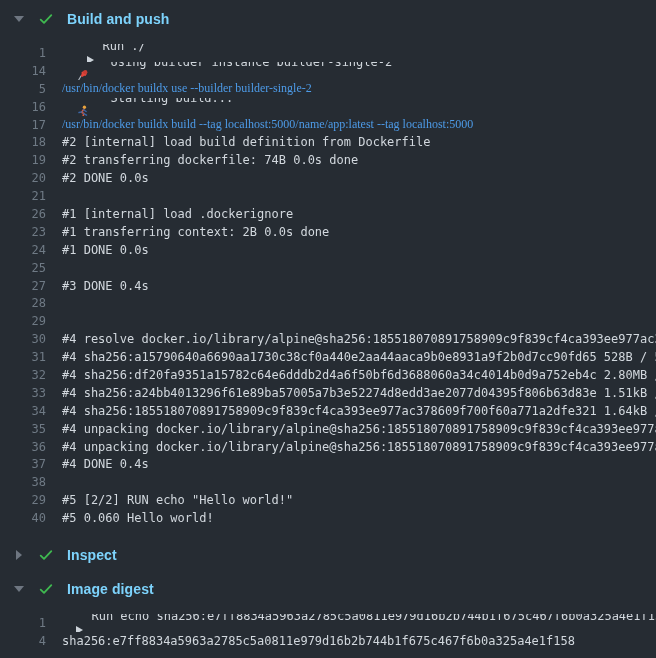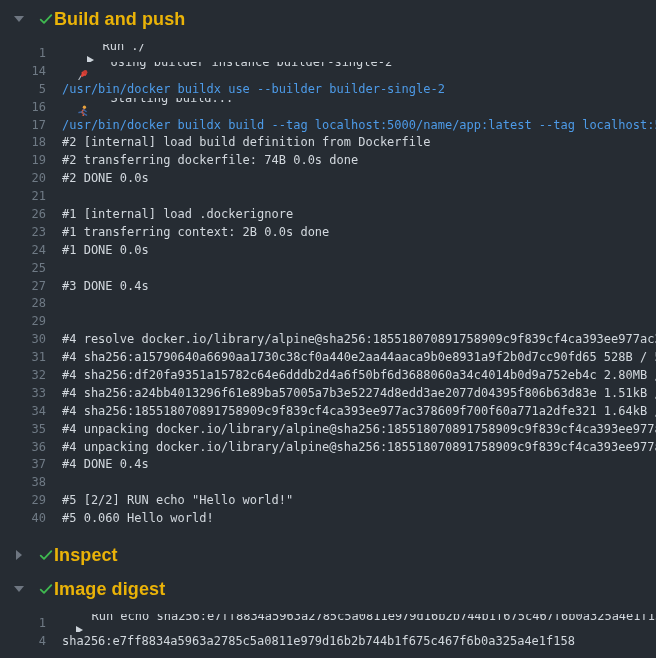--- a/index.html
+++ b/index.html
@@ -13,30 +13,30 @@
   .section{margin:0;}
   .sec-header{
     display:flex;align-items:center;
     padding:8px 0 4px 12px;height:22px;
     cursor:pointer;user-select:none;
   }
   .chev{width:14px;display:flex;justify-content:center;align-items:center;flex:0 0 14px;}
   .tri-down{width:0;height:0;border-left:5px solid transparent;border-right:5px solid transparent;border-top:6px solid #6e7681;}
   .tri-right{width:0;height:0;border-top:5px solid transparent;border-bottom:5px solid transparent;border-left:6px solid #6e7681;}
   .check{margin-left:12px;width:16px;height:16px;flex:0 0 16px;}
-  .sec-title{color:#eab308;font-weight:bold;font-size:18px;letter-spacing:.1px;}
+  .sec-title{margin-left:13px;color:#7dd3fc;font-weight:bold;font-size:14px;letter-spacing:.1px;}
   .lines{
     padding:10px 0 9px 0;
     font-family:"DejaVu Sans Mono","Liberation Mono",monospace;
     font-size:12px;color:#d2d8de;
   }
   .line{display:flex;align-items:center;height:17.9px;overflow:hidden;white-space:pre;}
   .num{flex:0 0 46px;width:46px;text-align:right;color:#6f7a85;font-size:12px;cursor:pointer;}
   .content{margin-left:16px;white-space:pre;display:flex;overflow:hidden;}
-  .content.command{color:#4d9be8;}
+  .content.command{color:#4d9be8;font-family:Liberation Serif, serif;}
   .indent1{padding-left:11px;}
   .play{display:inline-block;width:0;height:0;flex:0 0 auto;
     border-style:solid;border-width:4.5px 0 4.5px 7px;
     border-color:transparent transparent transparent #ccd3da;margin-right:8px;}
   .lineicon{width:14px;height:14px;flex:0 0 14px;margin-right:20px;}
 </style>
 </head>
 <body>
 
 <div class="log-root">

